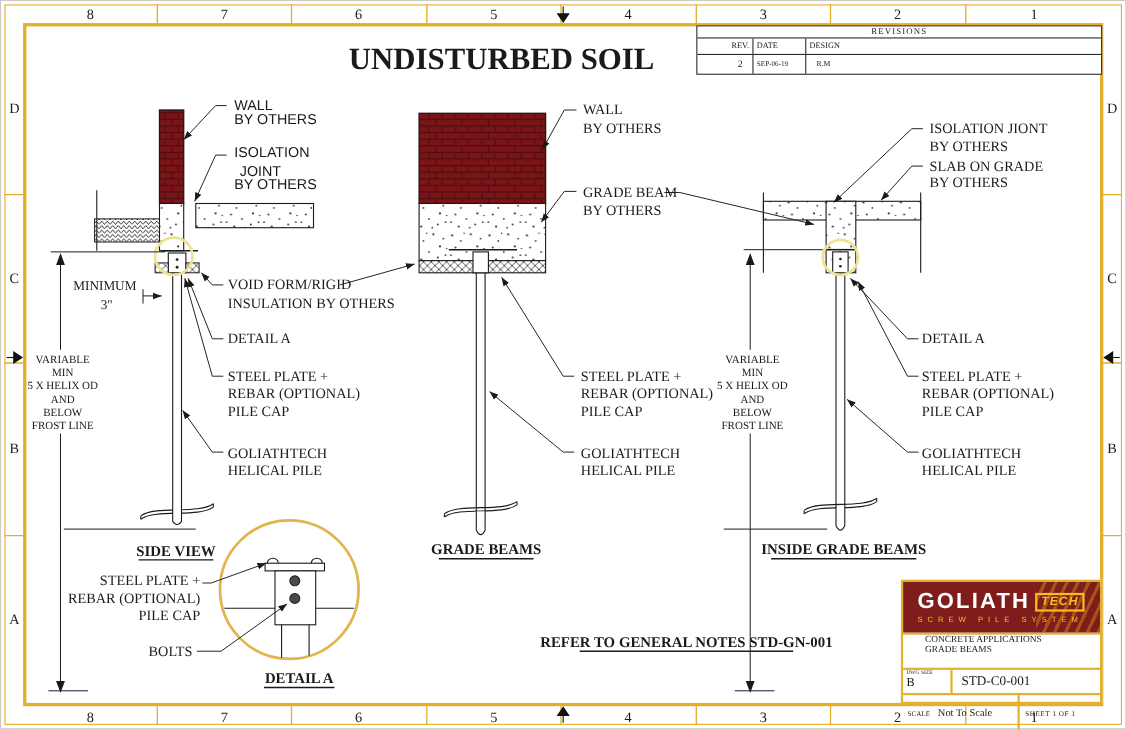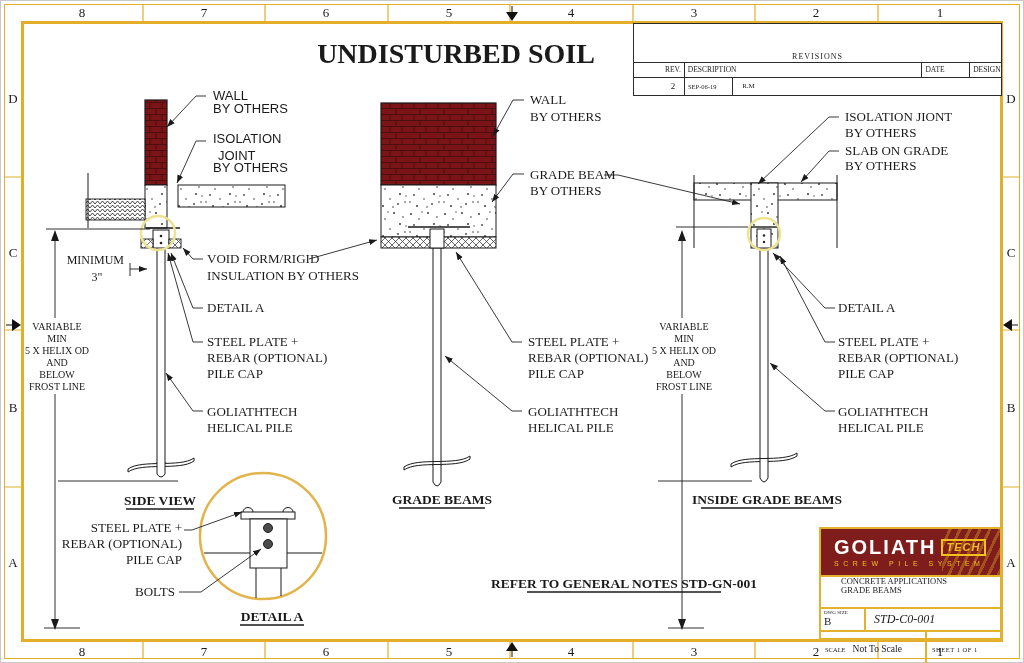--- a/index.html
+++ b/index.html
@@ -4,21 +4,21 @@
 <style>
   html,body{margin:0;padding:0;background:#e8e8e8;}
   .sheet{position:relative;width:1024px;height:663px;background:#ffffff;overflow:hidden;
          font-family:"Liberation Serif",serif;box-shadow:inset 0 0 0 1px #c9c9c9;}
   svg text{fill:#1a1a1a;}
   .ser{font-family:"Liberation Serif",serif;}
   .san{font-family:"Liberation Sans",sans-serif;}
   
   .rev{position:absolute;left:633px;top:23px;width:369px;background:#fff;color:#222;
        border:1px solid #2b2b2b;box-sizing:border-box;font-family:"Liberation Serif",serif;}
-  .rev .t{height:10px;line-height:10px;text-align:center;font-size:8px;letter-spacing:1px;border-bottom:1px solid #2b2b2b;margin-top:28px;}
+  .rev .t{height:10px;line-height:10px;text-align:center;font-size:8px;letter-spacing:1px;border-bottom:1px solid #2b2b2b;}
   .rev .row{display:flex;}
   .rev .hr{height:14px;line-height:14px;font-size:7.5px;border-bottom:1px solid #2b2b2b;}
   .rev .dr{height:17px;line-height:17px;}
   .rev .c{border-right:1px solid #2b2b2b;padding:0 3px;box-sizing:border-box;overflow:hidden;white-space:nowrap;}
   .rev .c1{width:28px;margin-top:33px;}.rev .c2{width:23px;text-align:center;}.rev .c3{width:239px;}
   .rev .c4{width:48px;}.rev .c5{width:31px;border-right:none;}
   .rev .dr .c2{font-size:9px;}.rev .dr .c3{font-size:10px;letter-spacing:2px;}
   .rev .dr .c4{font-size:6.5px;}.rev .dr .c5{font-size:7px;text-align:center;}
   
   .tb{position:absolute;left:819px;top:527px;width:183px;height:113px;background:#fff;color:#1a1a1a;
@@ -33,21 +33,21 @@
   .logo .sub{margin-top:3px;color:#F2C01E;font-family:"Liberation Sans",sans-serif;font-size:7px;
              letter-spacing:4.5px;position:relative;z-index:2;white-space:nowrap;}
   .stripes{position:absolute;right:0;top:0;width:58px;height:100%;z-index:1;
            background:repeating-linear-gradient(115deg,transparent 0 6px,rgba(242,192,30,.32) 6px 9px);}
   .r1{height:32px;border-top:2px solid #E4B12F;box-sizing:border-box;padding:0 20px;font-size:8.5px;line-height:9px;}
   .r1 div{white-space:nowrap;}
   .r2{height:23px;border-top:2px solid #E4B12F;box-sizing:border-box;display:flex;}
   .r2 .sz{width:45px;border-right:2px solid #E4B12F;box-sizing:border-box;padding:1px 3px;}
   .r2 .sz .lab{font-size:5px;line-height:5px;}
   .r2 .sz .val{font-size:11px;line-height:12px;}
-  .r2 .num{flex:1;display:flex;align-items:center;padding-left:8px;font-size:12px;font-style:italic;}
+  .r2 .num{flex:1;display:flex;align-items:center;padding-left:8px;font-size:12px;}
   .r3{height:36px;border-top:2px solid #E4B12F;box-sizing:border-box;display:flex;}
   .r3 .scale{width:106px;border-right:2px solid #E4B12F;box-sizing:border-box;display:flex;align-items:center;padding:0 4px;gap:7px;}
   .r3 .scale .lab{font-size:6.5px;}.r3 .scale .val{font-size:9.5px;white-space:nowrap;}
   .r3 .sheet-cell{flex:1;display:flex;align-items:center;padding-left:5px;font-size:6.5px;letter-spacing:.5px;white-space:nowrap;}
 </style>
 </head>
 <body>
 
 <div class="sheet">
 
@@ -353,21 +353,20 @@
     <line x1="527" y1="592" x2="721" y2="592"></line>
   </g>
 </svg>
 
   
   <div class="rev">
     <div class="t">REVISIONS</div>
     <div class="row hr">
       <div class="c c1">ZONE</div>
       <div class="c c2">REV.</div>
-      <div class="c c3">DESCRIPTION</div>
       <div class="c c4">DATE</div>
       <div class="c c5">DESIGN</div>
     </div>
     <div class="row dr">
       <div class="c c1"></div>
       <div class="c c2">2</div>
       <div class="c c4">SEP-06-19</div>
       <div class="c c5">R.M</div>
     </div>
   </div>

